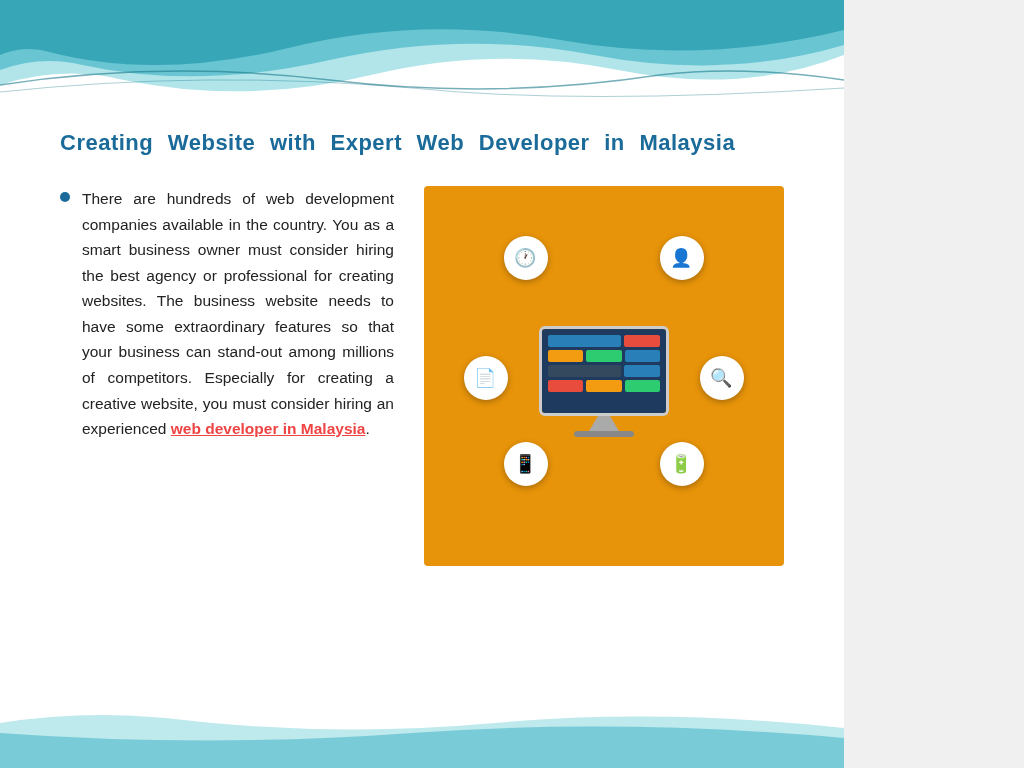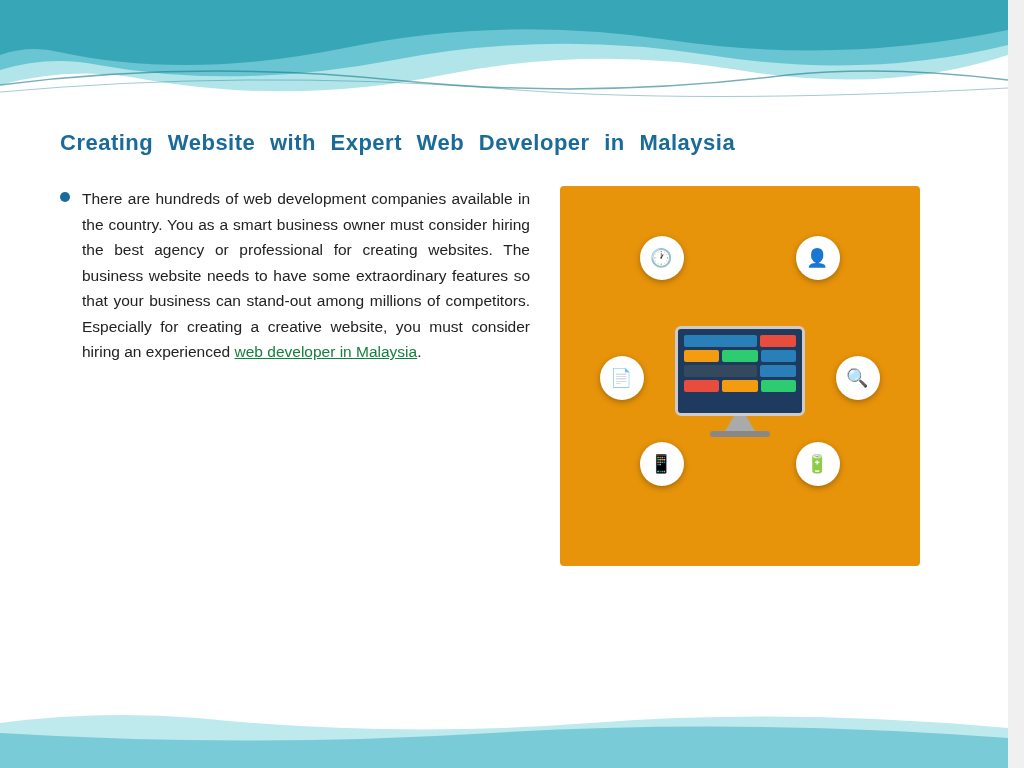--- a/index.html
+++ b/index.html
@@ -7,21 +7,21 @@
     body {
       width: 1024px;
       height: 768px;
       background: #f0f0f0;
       font-family: Arial, sans-serif;
       overflow: hidden;
       position: relative;
     }
 
     .slide {
-      width: 1008px;
+      width: 844px;
       height: 768px;
       background: #ffffff;
       position: relative;
       overflow: hidden;
     }
 
     
     .wave-top {
       position: absolute;
       top: 0;
@@ -88,22 +88,22 @@
     }
 
     .bullet-text {
       font-size: 15.5px;
       color: #222;
       line-height: 1.65;
       text-align: justify;
     }
 
     .link-text {
-      color: #15803d;
-      font-weight: normal;
+      color: #ef4444;
+      font-weight: bold;
       text-decoration: underline;
       cursor: pointer;
     }
 
     .image-column {
       flex: 0 0 360px;
       width: 360px;
       height: 380px;
       background: #e8940a;
       border-radius: 4px;

